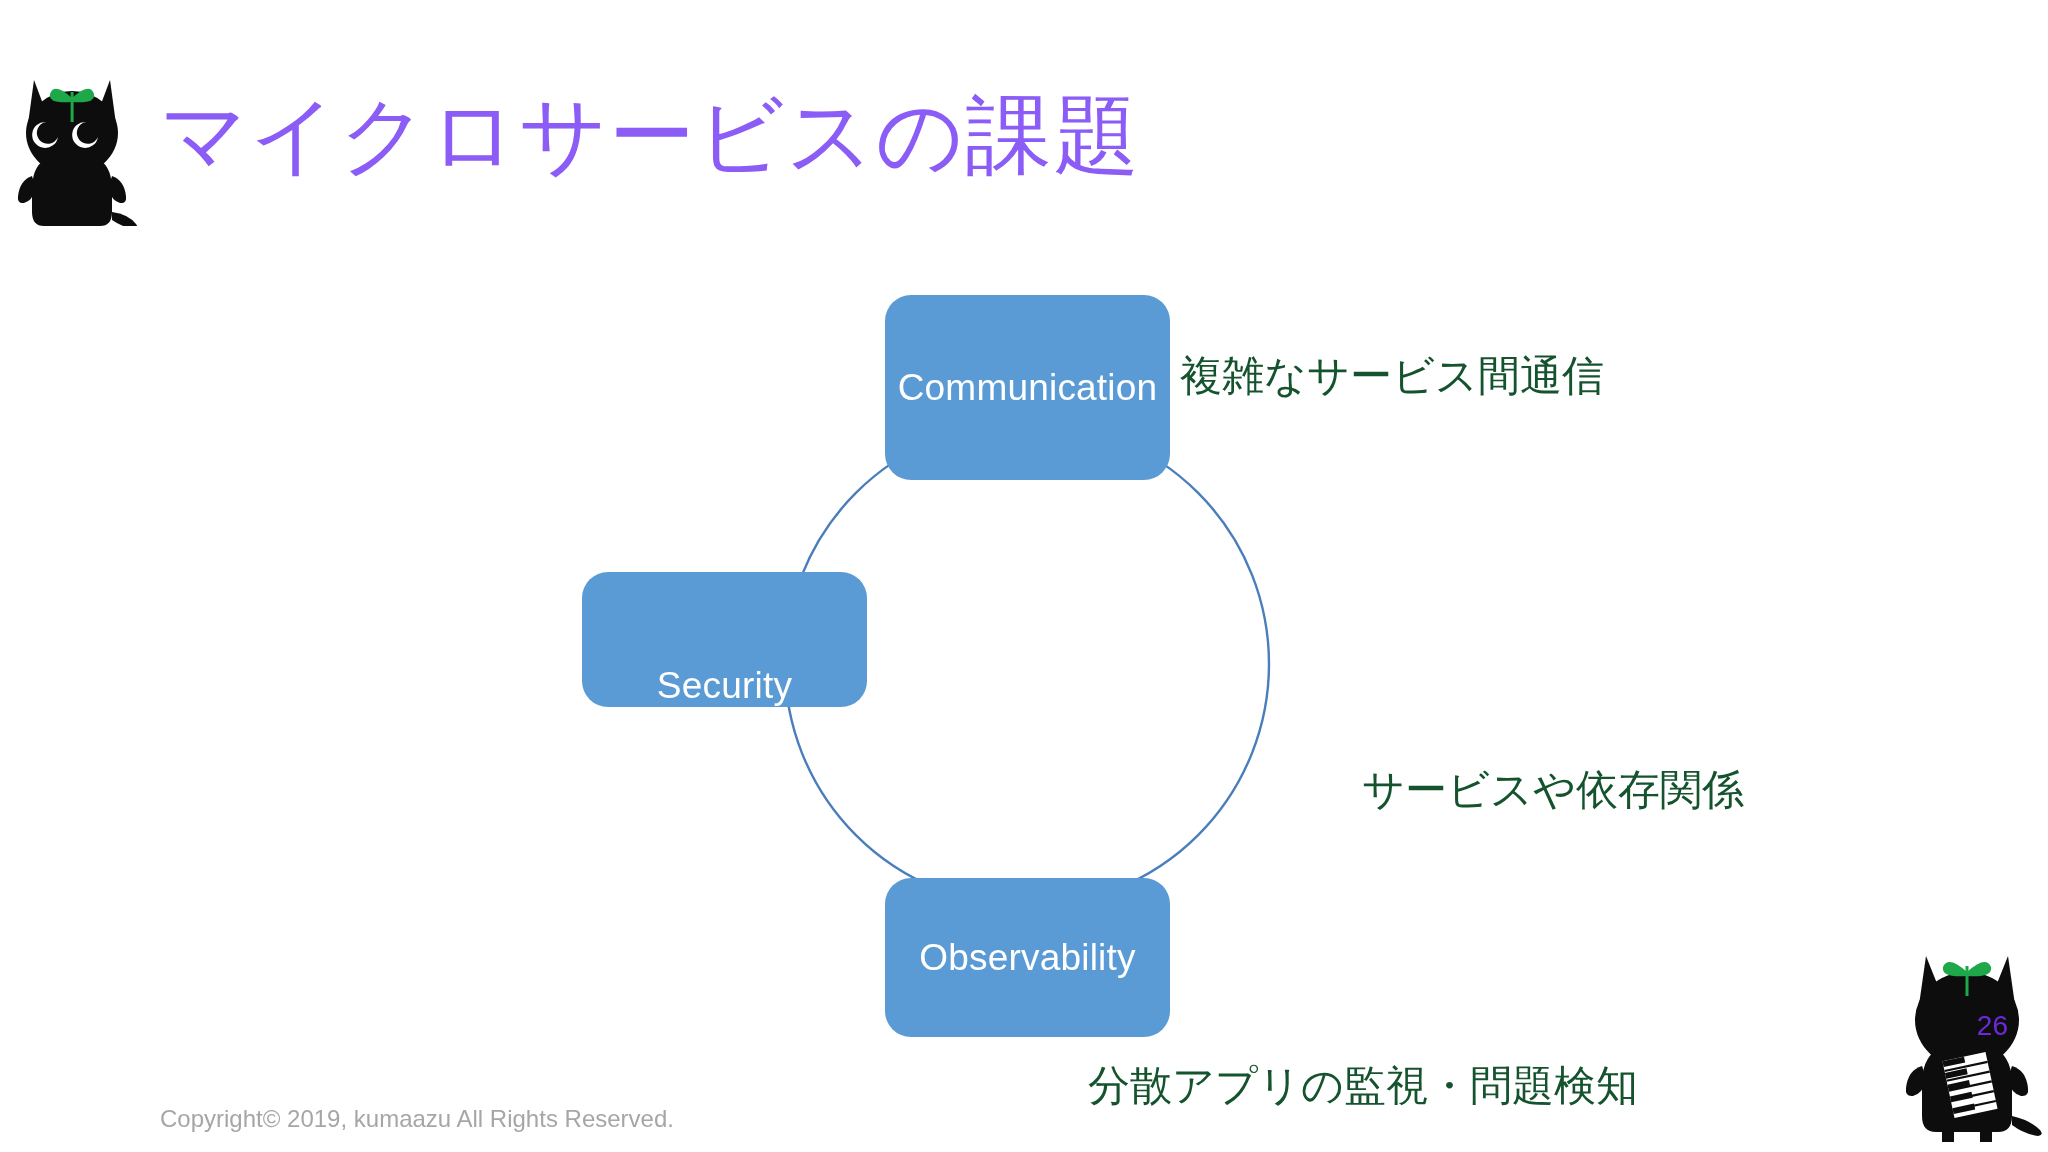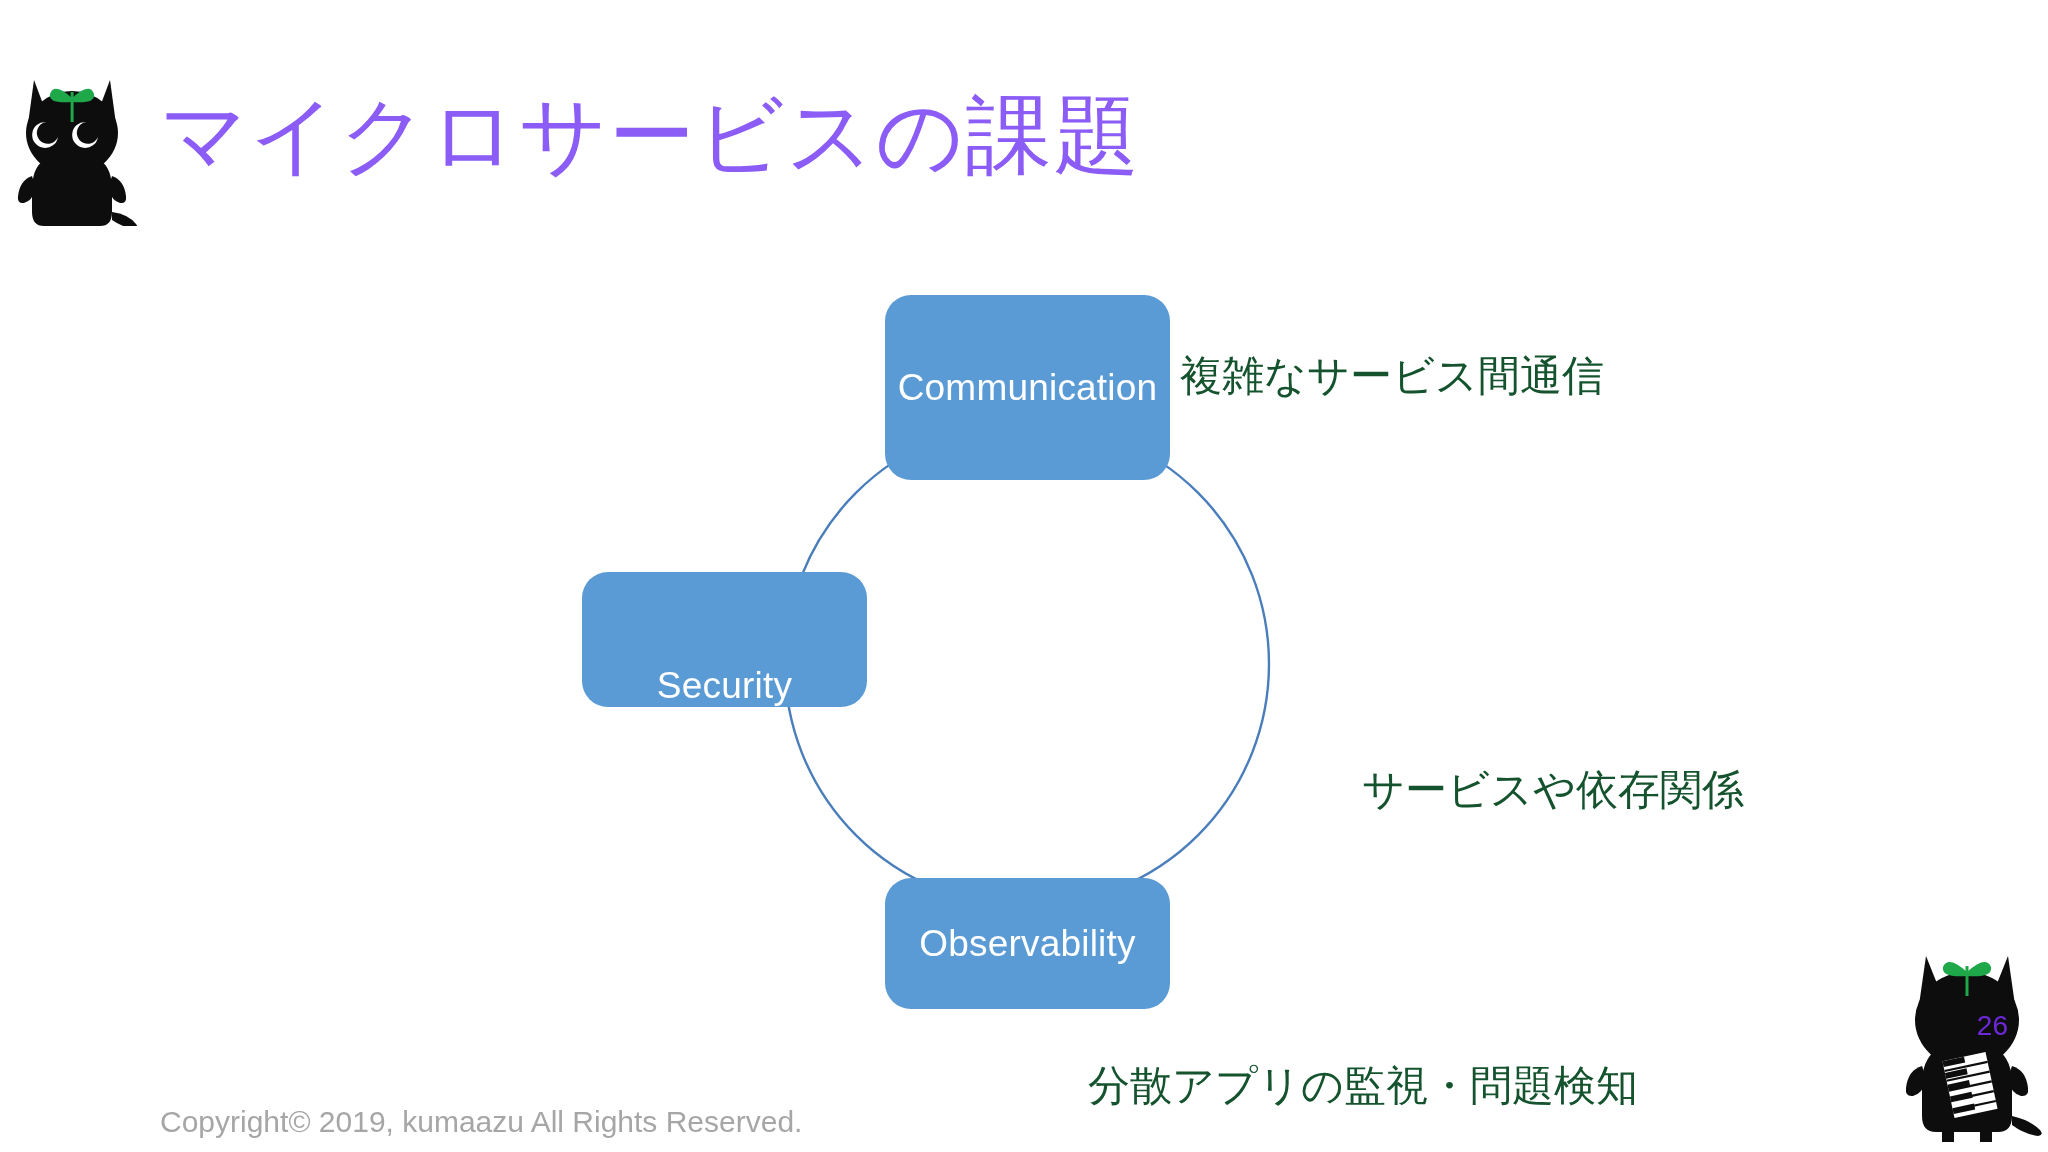--- a/index.html
+++ b/index.html
@@ -30,38 +30,38 @@
   .node{
     position:absolute;
     background:#5B9BD5;
     border-radius:26px;
     display:flex;align-items:center;justify-content:center;
     color:#ffffff;font-size:37px;font-weight:400;
     letter-spacing:.2px;
   }
   .node-communication{left:885px;top:66px;width:285px;height:185px;margin-top:29px;}
   .node-discovery{left:1188px;top:372px;width:285px;height:185px;}
-  .node-observability{left:885px;top:678px;width:285px;height:131px;}
+  .node-observability{left:885px;top:678px;width:285px;height:159px;}
   .node-security{left:582px;top:372px;width:285px;height:135px;align-items:flex-end;}
 
   .caption{
     position:absolute;
     color:#14532d;
     font-size:42px;line-height:1.32;
     white-space:pre-line;
   }
   .cap-communication{left:1180px;top:148px;}
   .cap-discovery{left:1362px;top:562px;}
   .cap-observability{left:1088px;top:858px;}
   .cap-security{left:272px;top:562px;}
 
   
   .copyright{
     position:absolute;left:160px;top:1105px;
-    font-size:30px;color:#a6a6a6;
+    font-size:24px;color:#a6a6a6;
   }
   .page-number{
     position:absolute;left:1948px;top:1010px;
     width:60px;text-align:right;
     font-size:28px;color:#6d28d9;
     z-index:5;
   }
 </style>
 </head>
 <body>

